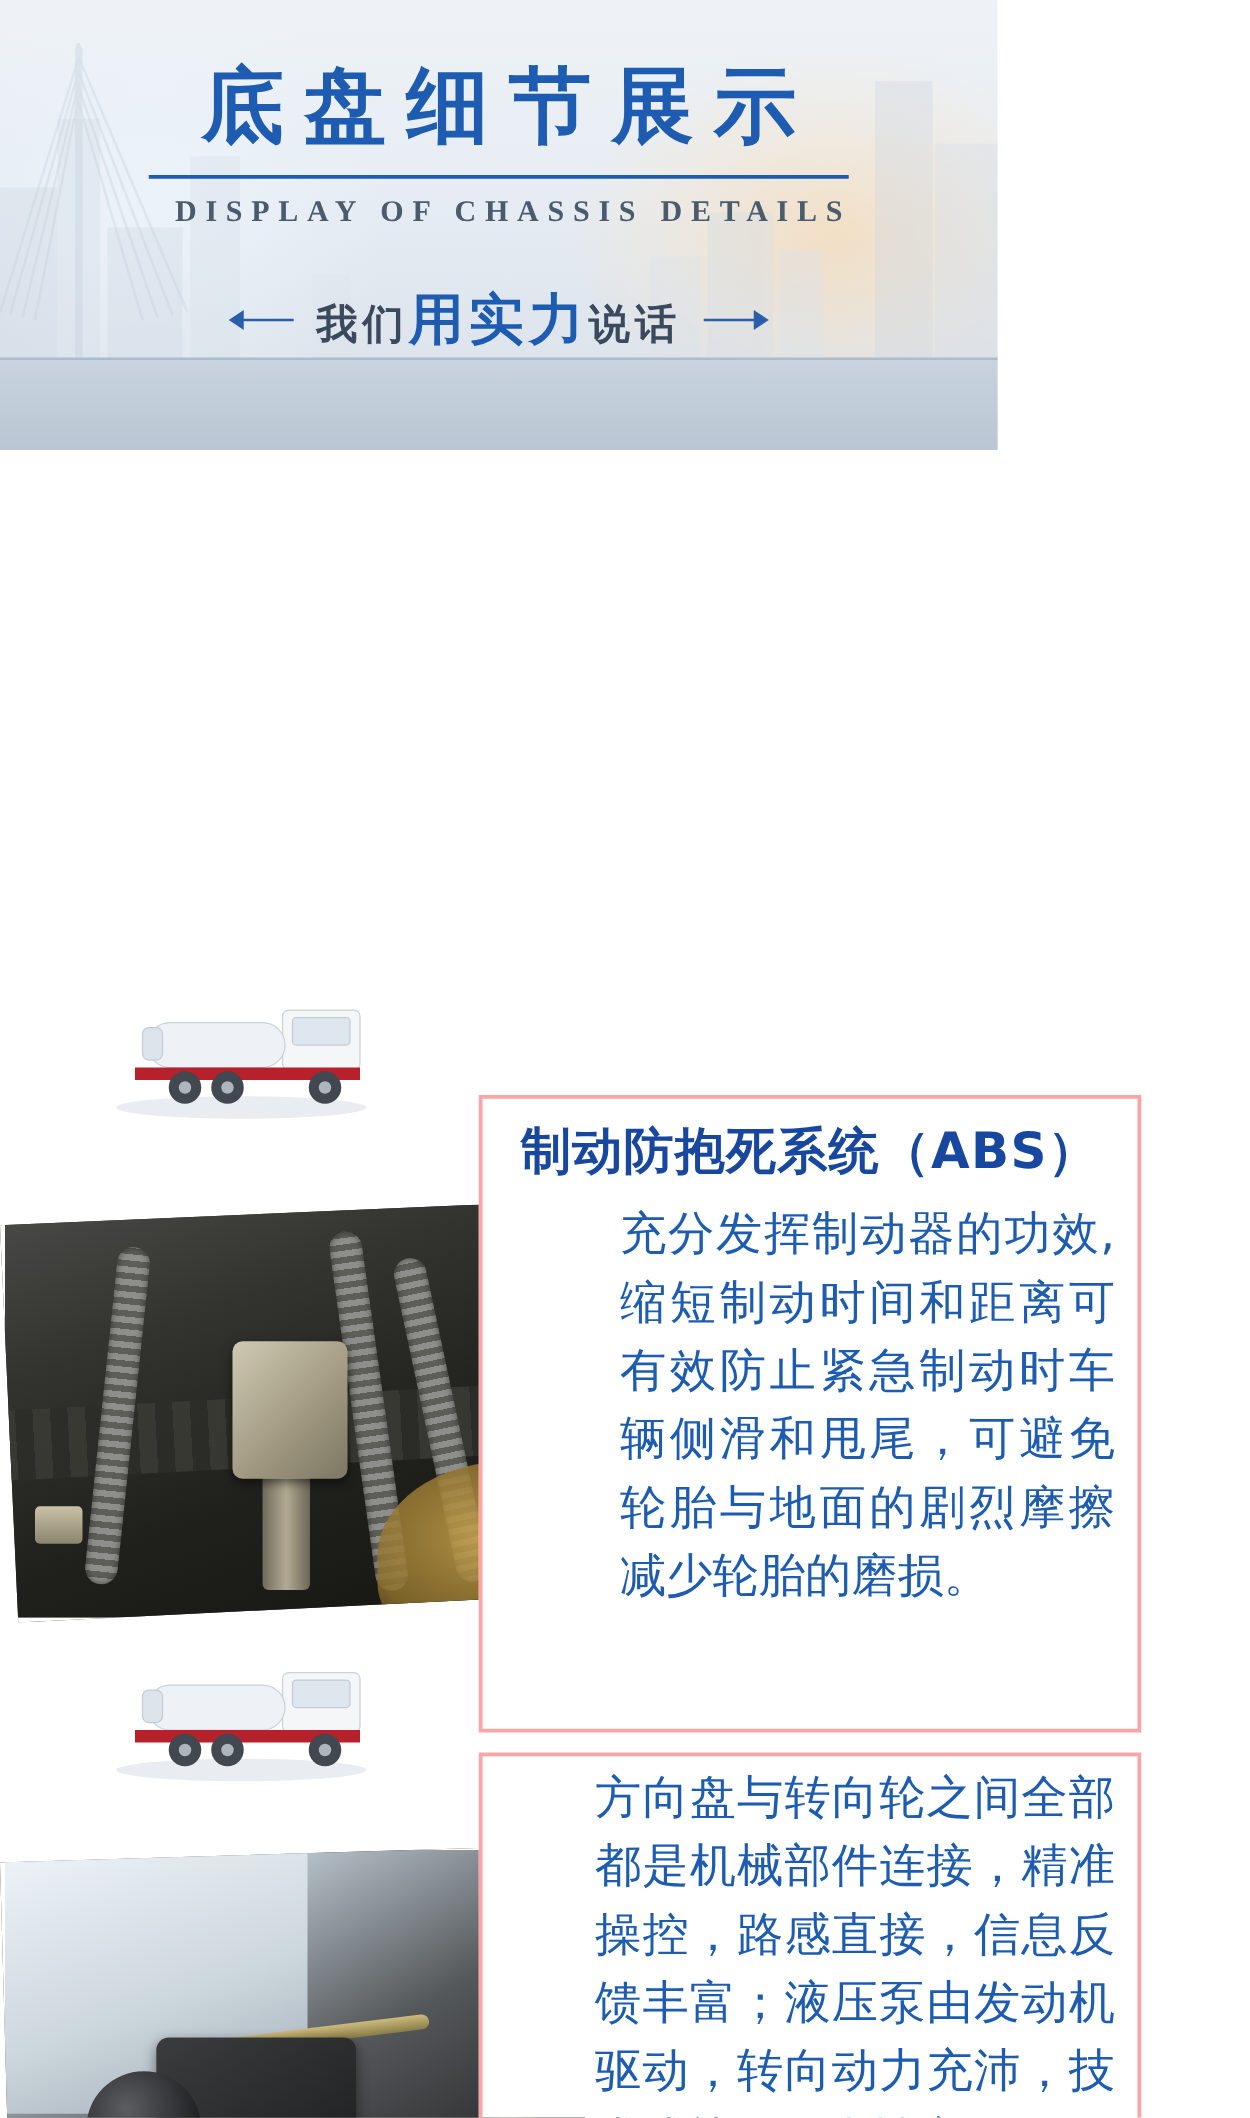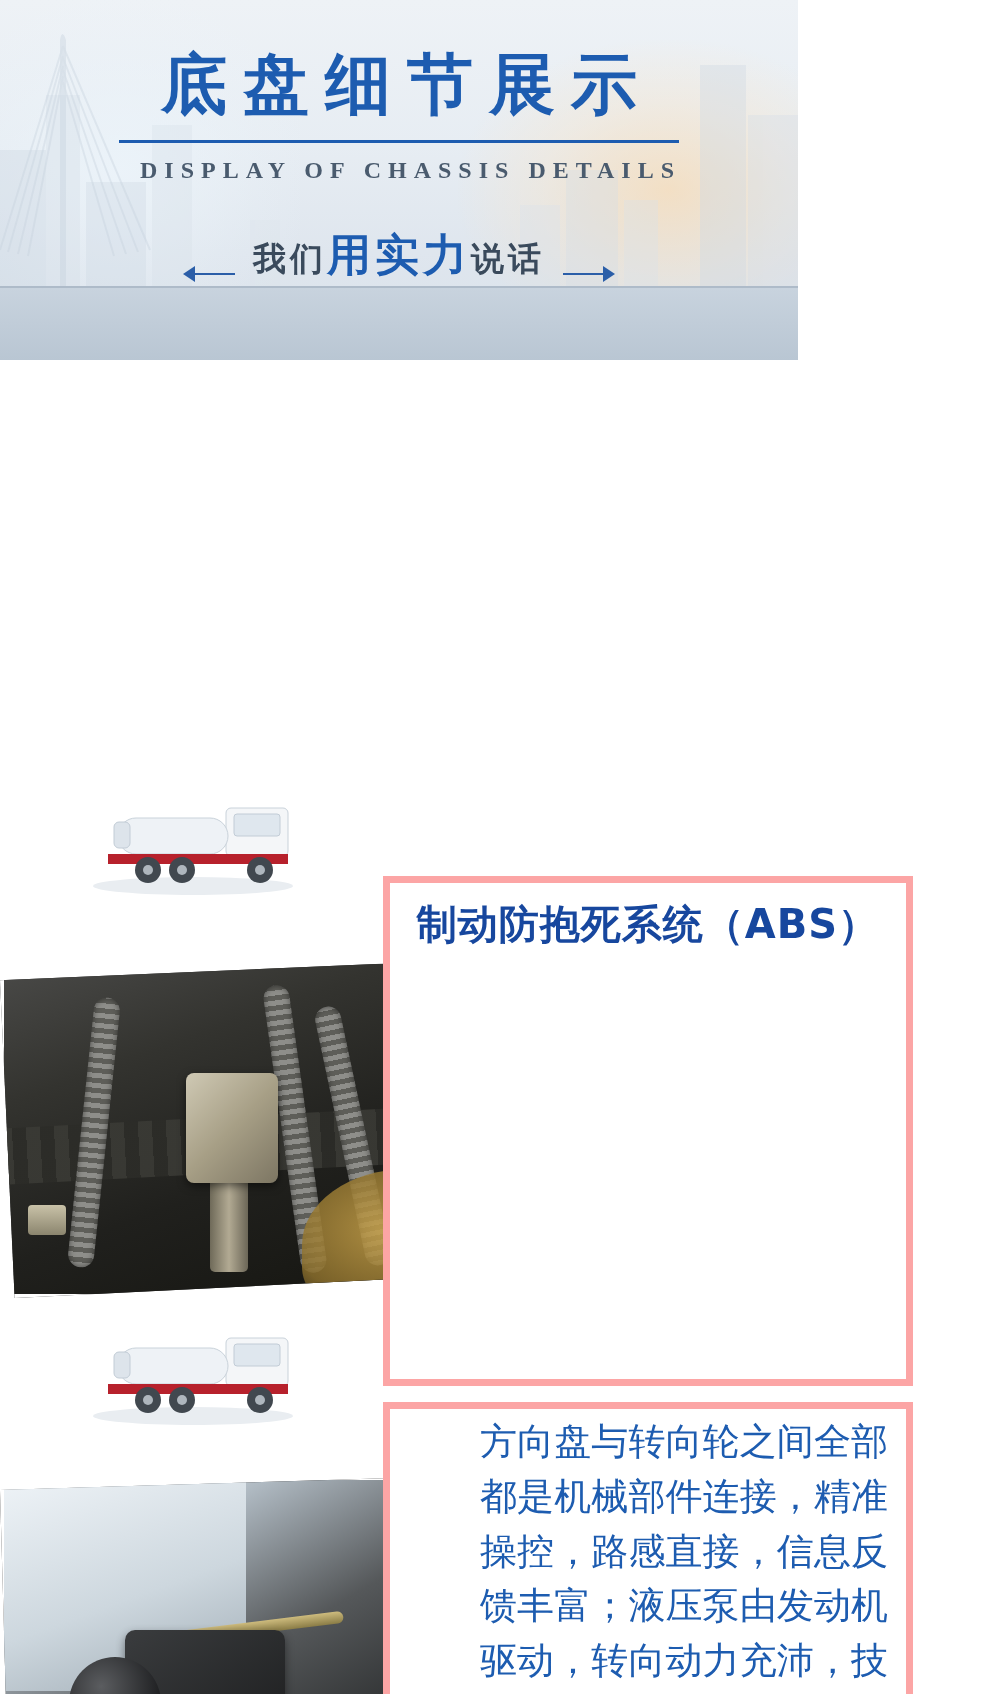--- a/index.html
+++ b/index.html
@@ -110,21 +110,21 @@
     letter-spacing: 7px;
     text-indent: 7px;
     color: #4a5b6e;
     font-weight: bold;
     font-family: "Liberation Serif", serif;
     padding-left: 16px;
   }
   .slogan-row {
     margin-top: 42px;
     display: flex;
-    align-items: flex-end;
+    align-items: center;
     justify-content: center;
     gap: 18px;
   }
   .slogan-arrow {
     color: #2b5ea8;
     font-size: 22px;
     line-height: 1;
     position: relative;
     width: 62px;
     height: 22px;
@@ -197,21 +197,21 @@
 
   .photo {
     position: absolute;
     background: #2b2b2b;
     box-shadow: 0 2px 10px rgba(0,0,0,0.22);
     overflow: hidden;
   }
 
   .card {
     position: absolute;
-    border: 7px solid #fca5a5;
+    border: 3px solid #fca5a5;
     background: #ffffff;
     box-sizing: border-box;
   }
   .card-title {
     margin: 0;
     padding: 14px 24px 6px;
     text-align: center;
     font-size: 40px;
     font-weight: bold;
     color: #17479e;
@@ -438,20 +438,21 @@
     <div class="p1-hose" style="left:58%; top:6%; height:88%; transform:rotate(-8deg);"></div>
     <div class="p1-hose" style="left:70%; top:12%; height:80%; transform:rotate(-12deg);"></div>
     <div class="p1-valve-neck"></div>
     <div class="p1-valve"></div>
     <div class="p1-bolt"></div>
     <div class="p1-sun"></div>
   </div>
 
   <div class="card card-1">
     <h2 class="card-title">制动防抱死系统（ABS）</h2>
+    <p class="card-body noindent">充分发挥制动器的功效,缩短制动时间和距离可有效防止紧急制动时车辆侧滑和甩尾，可避免轮胎与地面的剧烈摩擦减少轮胎的磨损。</p>
   </div>
 
   <div class="photo photo-2">
     <div class="p-fill p2-bg"></div>
     <div class="p2-body"></div>
     <div class="p2-arm"></div>
     <div class="p2-rod"></div>
     <div class="p2-box"></div>
     <div class="p2-cyl"></div>
 

